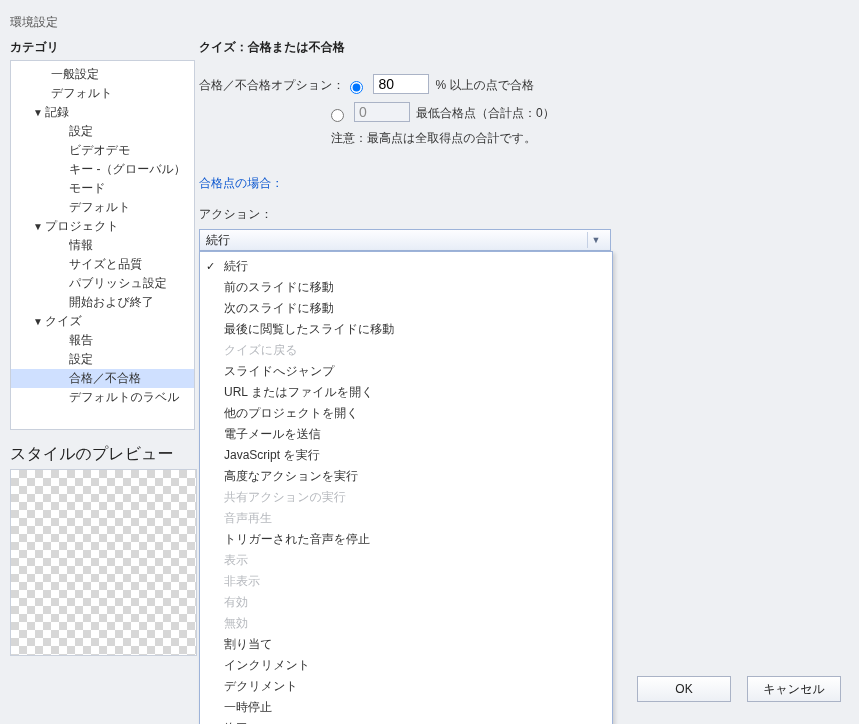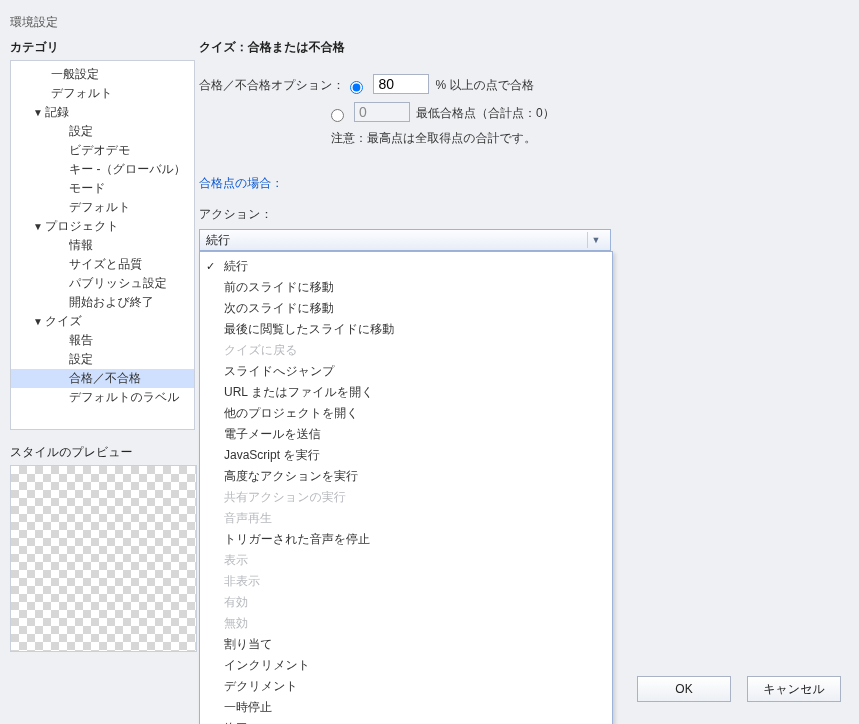--- a/index.html
+++ b/index.html
@@ -60,21 +60,21 @@
     flex: 1;
     overflow: hidden;
   }
   .ind0 { padding-left: 40px; }
   .ind0p { padding-left: 20px; } 
   .ind1 { padding-left: 58px; }
 
   .preview-label {
     margin-top: 14px;
     margin-bottom: 4px;
-    font-size: 12px;
+    font-size: 16px;
     color: #222;
   }
   .preview-box {
     width: 185px;
     height: 185px;
     background-color: #fff;
     background-image:
       linear-gradient(45deg, #d7d7d7 25%, transparent 25%),
       linear-gradient(-45deg, #d7d7d7 25%, transparent 25%),
       linear-gradient(45deg, transparent 75%, #d7d7d7 75%),

